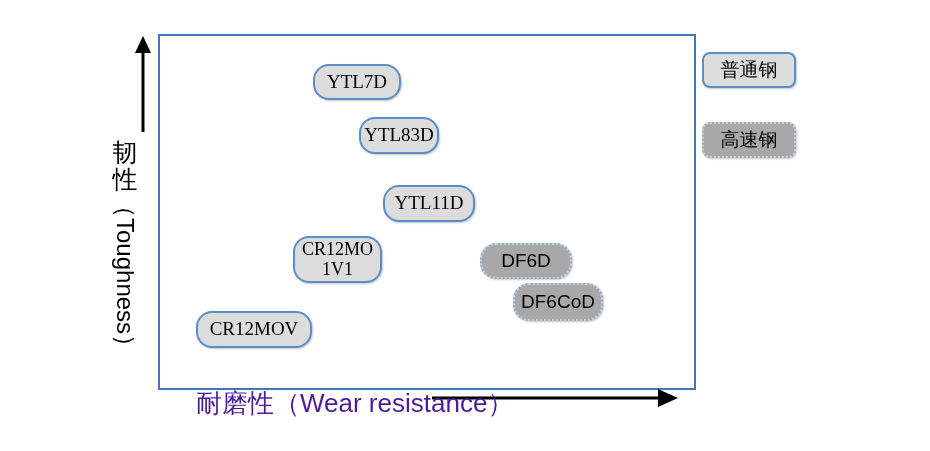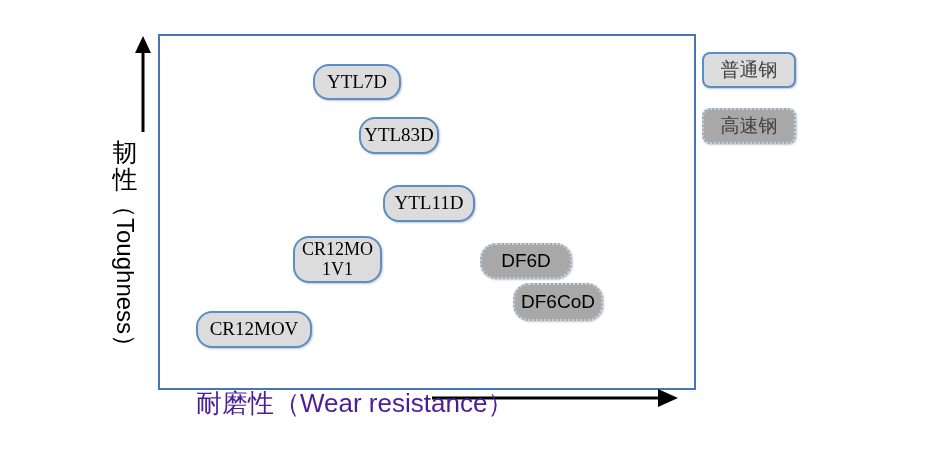--- a/index.html
+++ b/index.html
@@ -134,34 +134,34 @@
     left: 0;
     width: 94px;
     height: 36px;
     box-sizing: border-box;
     border-radius: 8px;
     display: flex;
     align-items: center;
     justify-content: center;
     font-family: "DejaVu Sans", sans-serif;
     font-size: 19px;
-    color: #404040;
+    color: #000000;
     white-space: nowrap;
   }
   .legend-item.normal-steel {
     background: #DCDCDC;
     border: 2px solid #5B8DC8;
     box-shadow: 1px 1px 2px rgba(0,0,0,0.22);
     top: 0px;
   }
   .legend-item.hss-steel {
     background: #A8A8A8;
     border: 2px dotted #BBD3EC;
     box-shadow: 1px 1px 2px rgba(0,0,0,0.22);
-    top: 56px;
+    top: 70px;
     text-align: center;
   }
 </style>
 </head>
 <body>
 
 <div id="canvas">
 
   <div id="plot-area"></div>
 

